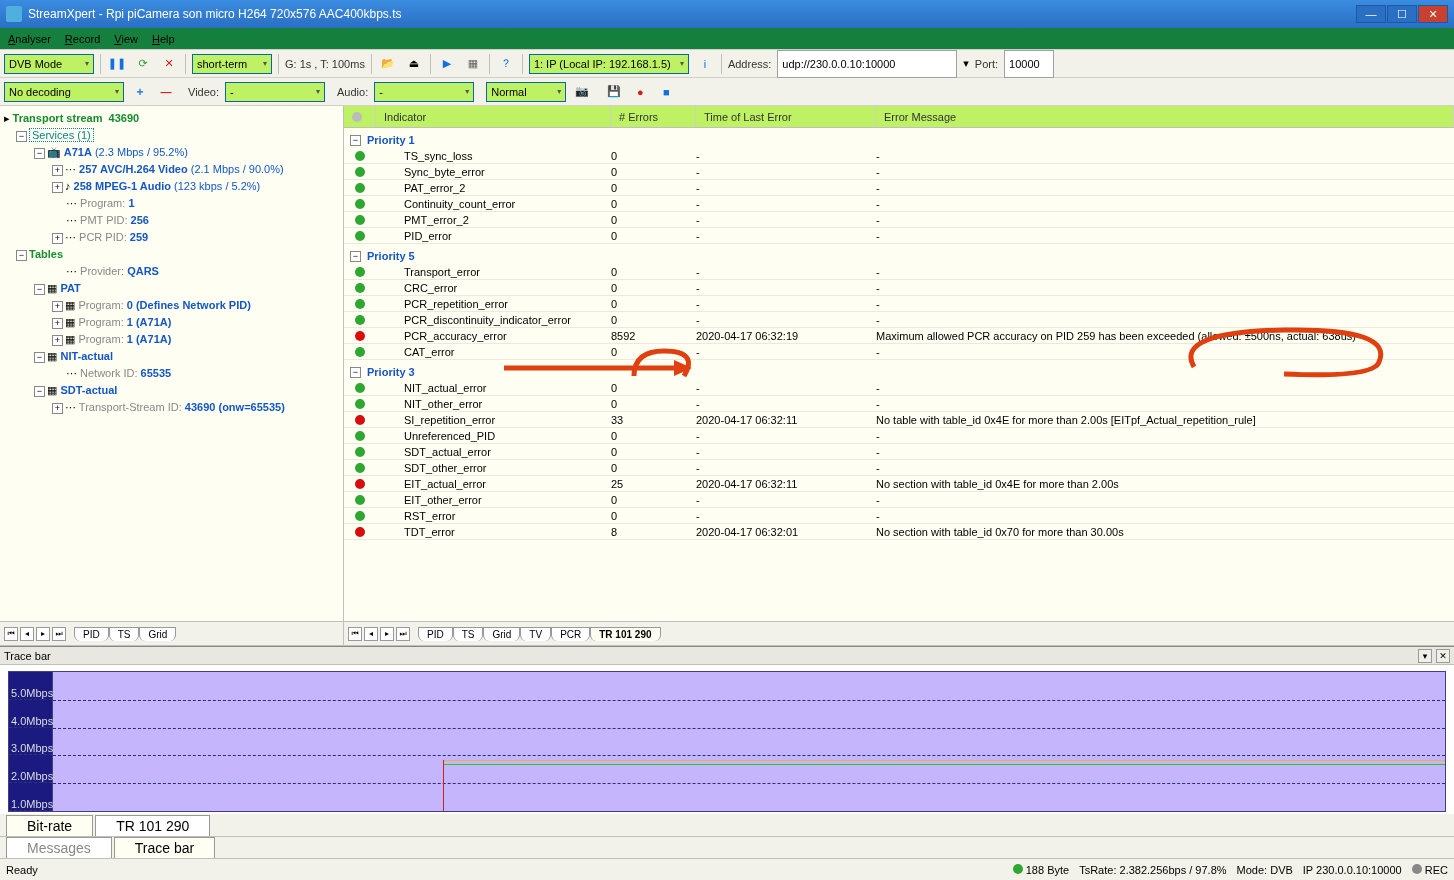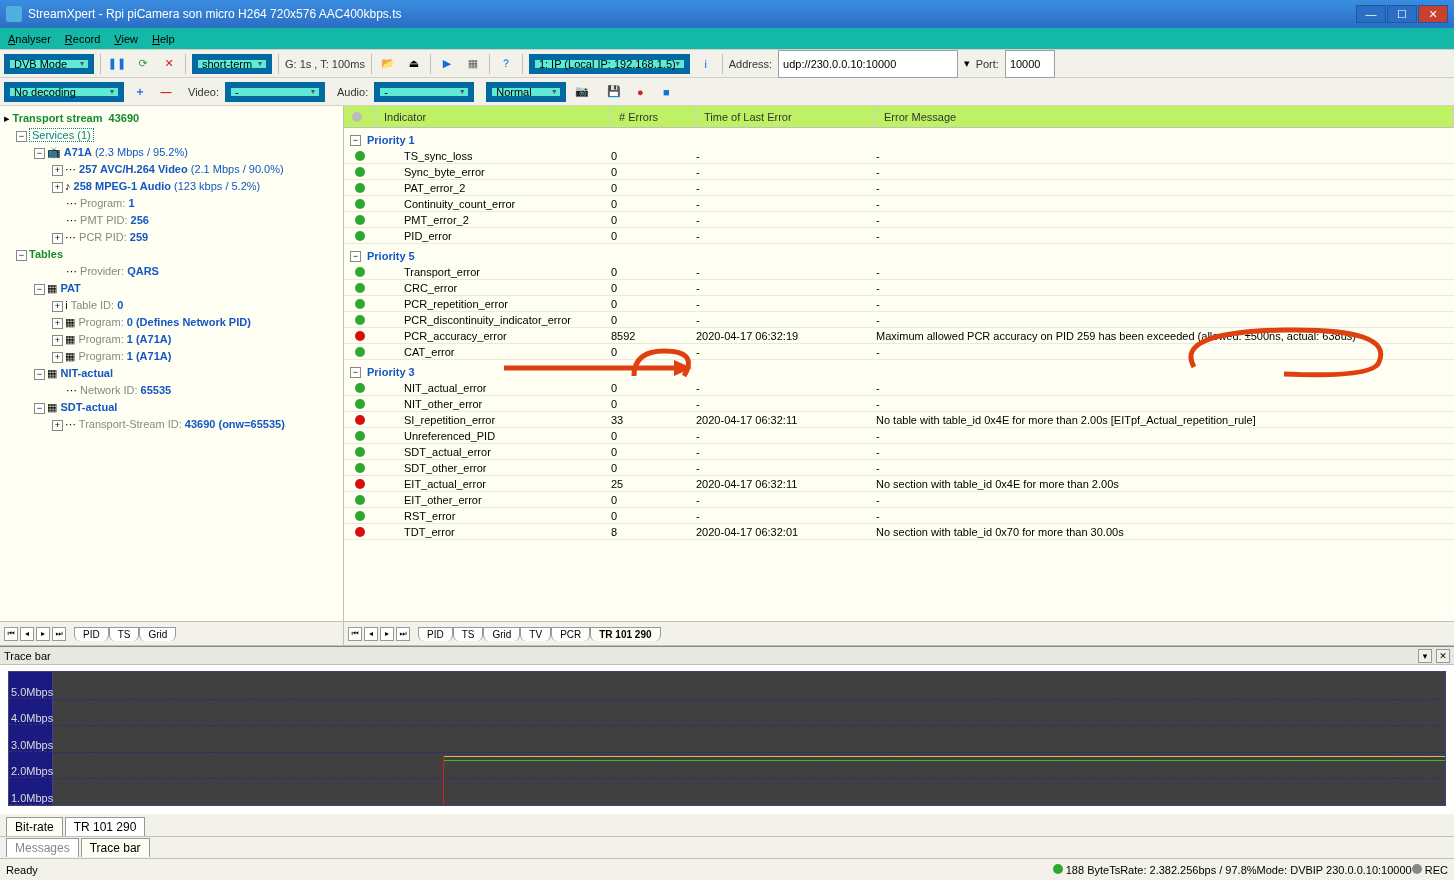--- a/index.html
+++ b/index.html
@@ -4,26 +4,26 @@
 <style>
 *{box-sizing:border-box;margin:0;padding:0;font-family:"Segoe UI",Tahoma,sans-serif;font-size:11px}
 body{background:#fff;display:flex;flex-direction:column;overflow:hidden;width:1454px;height:880px}
 .titlebar{background:linear-gradient(#3a8ce0,#2a6fc4);color:#fff;height:28px;display:flex;align-items:center;padding:0 6px;justify-content:space-between}
 .titlebar .tbleft{display:flex;align-items:center;gap:6px}
 .titlebar .tbicon{width:16px;height:16px;background:#4fb0e0;border-radius:2px;display:inline-block}
 .tbtitle{font-size:12px}
 .winbtns{display:flex;gap:1px}
 .winbtn{width:30px;height:18px;background:#2a6fc4;border:1px solid #1a5aa4;display:flex;align-items:center;justify-content:center;color:#fff;font-size:11px}
 .winbtn.close{background:#c84030}
-.menubar{background:#14b8a6;border-bottom:1px solid #d0d0c8;height:22px;display:flex;align-items:center;padding-left:8px;gap:14px}
+.menubar{background:#15803d;border-bottom:1px solid #d0d0c8;height:22px;display:flex;align-items:center;padding-left:8px;gap:14px}
 .menubar span{color:#000}
 .menubar span u{text-decoration:underline}
 .toolbar{background:#f2f2ea;border-bottom:1px solid #d0d0c8;height:28px;display:flex;align-items:center;padding:0 4px;gap:6px}
 .toolbar .sep{width:1px;height:20px;background:#c0c0b8}
-.combo{border:6px solid #0369a1;background:#5eead4;height:20px;display:flex;align-items:center;padding:0 4px;min-width:80px}
+.combo{border:1px solid #0369a1;background:#bef264;height:20px;display:flex;align-items:center;padding:0 4px;min-width:80px}
 .combo .drop{margin-left:auto;font-size:8px;color:#555}
 .tbtn{width:20px;height:20px;border:1px solid transparent;background:none;display:inline-flex;align-items:center;justify-content:center;font-size:11px}
 .lbl{color:#333}
 .addrbox{border:1px solid #a0a0a0;background:#fff;height:28px;min-width:180px;padding:12px 4px;display:flex;align-items:center}
 .toolbar2{background:#f2f2ea;border-bottom:1px solid #d0d0c8;height:28px;display:flex;align-items:center;padding:0 4px;gap:6px}
 .mainrow{flex:1;display:flex;min-height:0;border-bottom:1px solid #c0c0b8}
 .leftpane{width:344px;border-right:1px solid #c0c0b8;background:#fefff2;overflow:auto;position:relative;display:flex;flex-direction:column}
 .tree{padding:4px;flex:1;overflow:auto}
 .trnode{white-space:nowrap;line-height:17px}
 .tgl{display:inline-block;width:11px;height:11px;border:1px solid #888;text-align:center;line-height:9px;font-size:9px;margin-right:2px;background:#fff}
@@ -47,32 +47,32 @@
 .erow .c1{width:235px;padding-left:28px}
 .erow .c2{width:85px}
 .erow .c3{width:180px}
 .erow .c4{flex:1}
 .dot{width:10px;height:10px;border-radius:50%}
 .dot.g{background:#2ea830}.dot.r{background:#d80e0e}
 .tracepane{height:190px;display:flex;flex-direction:column;border-top:1px solid #888}
 .tracehdr{background:#e8e8e0;height:18px;display:flex;align-items:center;justify-content:space-between;padding:0 4px;border-bottom:1px solid #c0c0b8}
 .tracehdr .tract{display:flex;gap:4px}
 .tracehdr .tx{width:14px;height:14px;border:1px solid #999;display:inline-flex;align-items:center;justify-content:center;font-size:9px;background:#f0f0e8}
-.tracebody{flex:1;background:#404040;position:relative;margin:6px 8px 8px;border:1px solid #404080}
+.tracebody{flex:1;background:#c4b5fd;position:relative;margin:6px 8px 2px;border:1px solid #404080}
 .ylabels{position:absolute;left:0;top:0;bottom:0;background:#1a1a80;color:#ddd;font-size:9px;display:flex;flex-direction:column;width:44px;border-right:1px solid #404080}
 .ylabels span{padding-left:2px;flex:1;border-bottom:1px dashed #333368;display:flex;align-items:flex-end}
 .plot{position:absolute;left:44px;right:0;top:0;bottom:0}
 .plot .hline{position:absolute;left:0;right:0;border-top:1px dashed #2a2a88}
 .plot .trace{position:absolute;height:1px}
 .tracebtabs{display:flex;gap:2px;padding-left:6px;height:22px;align-items:flex-end;background:#f2f2ea}
-.btab{border:1px solid #999;border-bottom:none;padding:2px 8px;background:#fff;font-size:12px}
+.btab{border:1px solid #999;border-bottom:none;padding:2px 20px;background:#fff;font-size:14px}
 .btab.active{background:#fefff2}
 .bottomtabs{display:flex;gap:2px;padding:2px 6px;background:#f2f2ea;height:22px;align-items:center;border-top:1px solid #c0c0b8}
 .statusbar{height:22px;background:#f2f2ea;border-top:1px solid #c0c0b8;display:flex;align-items:center;padding:0 6px;justify-content:space-between}
-.statusbar .sr{display:flex;align-items:center}
+.statusbar .sr{display:flex;gap:10px;align-items:center}
 .sdot{width:10px;height:10px;border-radius:50%;display:inline-block}
 .annot{position:absolute;pointer-events:none;z-index:50}
 .arrow{stroke:#e04010;stroke-width:5;fill:none}
 .circ{stroke:#e04010;stroke-width:5;fill:none}
 .plus{color:#1070e0;font-weight:bold}.minus{color:#d02020;font-weight:bold}
 </style>
 </head>
 <body>
 
 <div class="titlebar">
@@ -175,21 +175,20 @@
       <div class="trnode" style="padding-left:12px"><span class="tgl">−</span><span class="tealb" style="border:1px dotted #0a8484;padding:0 2px">Services (1)</span></div>
       <div class="trnode" style="padding-left:30px"><span class="tgl">−</span>📺 <span class="bold blue">A71A</span>&nbsp;<span class="blue">(2.3 Mbps / 95.2%)</span></div>
       <div class="trnode" style="padding-left:48px"><span class="tgl">+</span>⋯ <span class="bold blue">257  AVC/H.264 Video</span>&nbsp;<span class="blue">(2.1 Mbps / 90.0%)</span></div>
       <div class="trnode" style="padding-left:48px"><span class="tgl">+</span>♪ <span class="bold blue">258  MPEG-1 Audio</span>&nbsp;<span class="blue">(123 kbps / 5.2%)</span></div>
       <div class="trnode" style="padding-left:62px">⋯ <span class="grey">Program:</span>&nbsp;<span class="bold blue">1</span></div>
       <div class="trnode" style="padding-left:62px">⋯ <span class="grey">PMT PID:</span>&nbsp;<span class="bold blue">256</span></div>
       <div class="trnode" style="padding-left:48px"><span class="tgl">+</span>⋯ <span class="grey">PCR PID:</span>&nbsp;<span class="bold blue">259</span></div>
       <div class="trnode" style="padding-left:12px"><span class="tgl">−</span><span class="bold green">Tables</span></div>
       <div class="trnode" style="padding-left:62px">⋯ <span class="grey">Provider:</span>&nbsp;<span class="bold blue">QARS</span></div>
       <div class="trnode" style="padding-left:30px"><span class="tgl">−</span>▦ <span class="bold blue">PAT</span></div>
-      <div class="trnode" style="padding-left:48px"><span class="tgl">+</span>ℹ <span class="grey">Table ID:</span>&nbsp;<span class="bold blue">0</span></div>
       <div class="trnode" style="padding-left:48px"><span class="tgl">+</span>▦ <span class="grey">Program:</span>&nbsp;<span class="bold blue">0  (Defines Network PID)</span></div>
       <div class="trnode" style="padding-left:48px"><span class="tgl">+</span>▦ <span class="grey">Program:</span>&nbsp;<span class="bold blue">1  (A71A)</span></div>
       <div class="trnode" style="padding-left:48px"><span class="tgl">+</span>▦ <span class="grey">Program:</span>&nbsp;<span class="bold blue">1  (A71A)</span></div>
       <div class="trnode" style="padding-left:30px"><span class="tgl">−</span>▦ <span class="bold blue">NIT-actual</span></div>
       <div class="trnode" style="padding-left:62px">⋯ <span class="grey">Network ID:</span>&nbsp;<span class="bold blue">65535</span></div>
       <div class="trnode" style="padding-left:30px"><span class="tgl">−</span>▦ <span class="bold blue">SDT-actual</span></div>
       <div class="trnode" style="padding-left:48px"><span class="tgl">+</span>⋯ <span class="grey">Transport-Stream ID:</span>&nbsp;<span class="bold blue">43690  (onw=65535)</span></div>
     </div>
     <div class="panebottom">
       <span class="navbtn">⏮</span>

